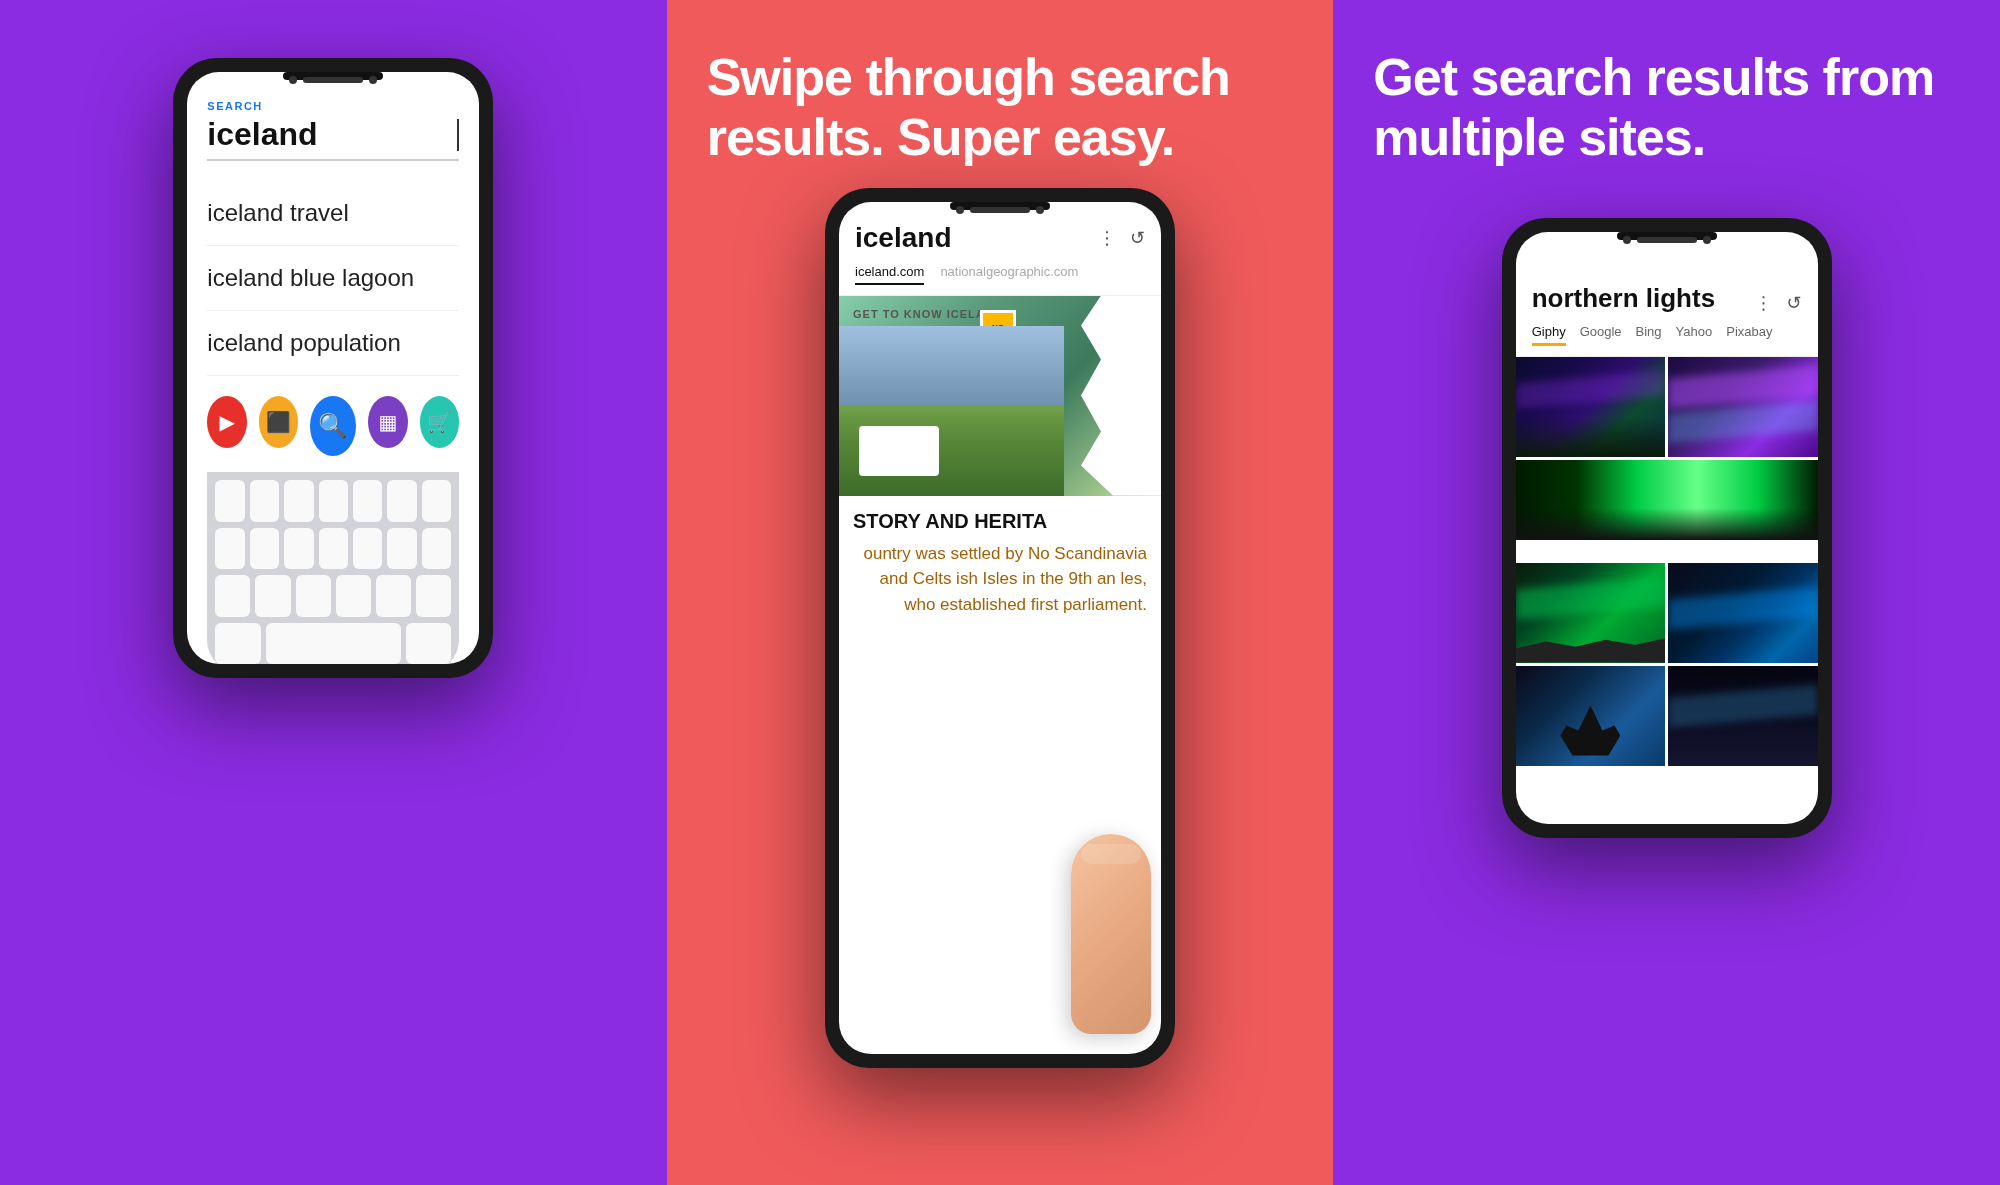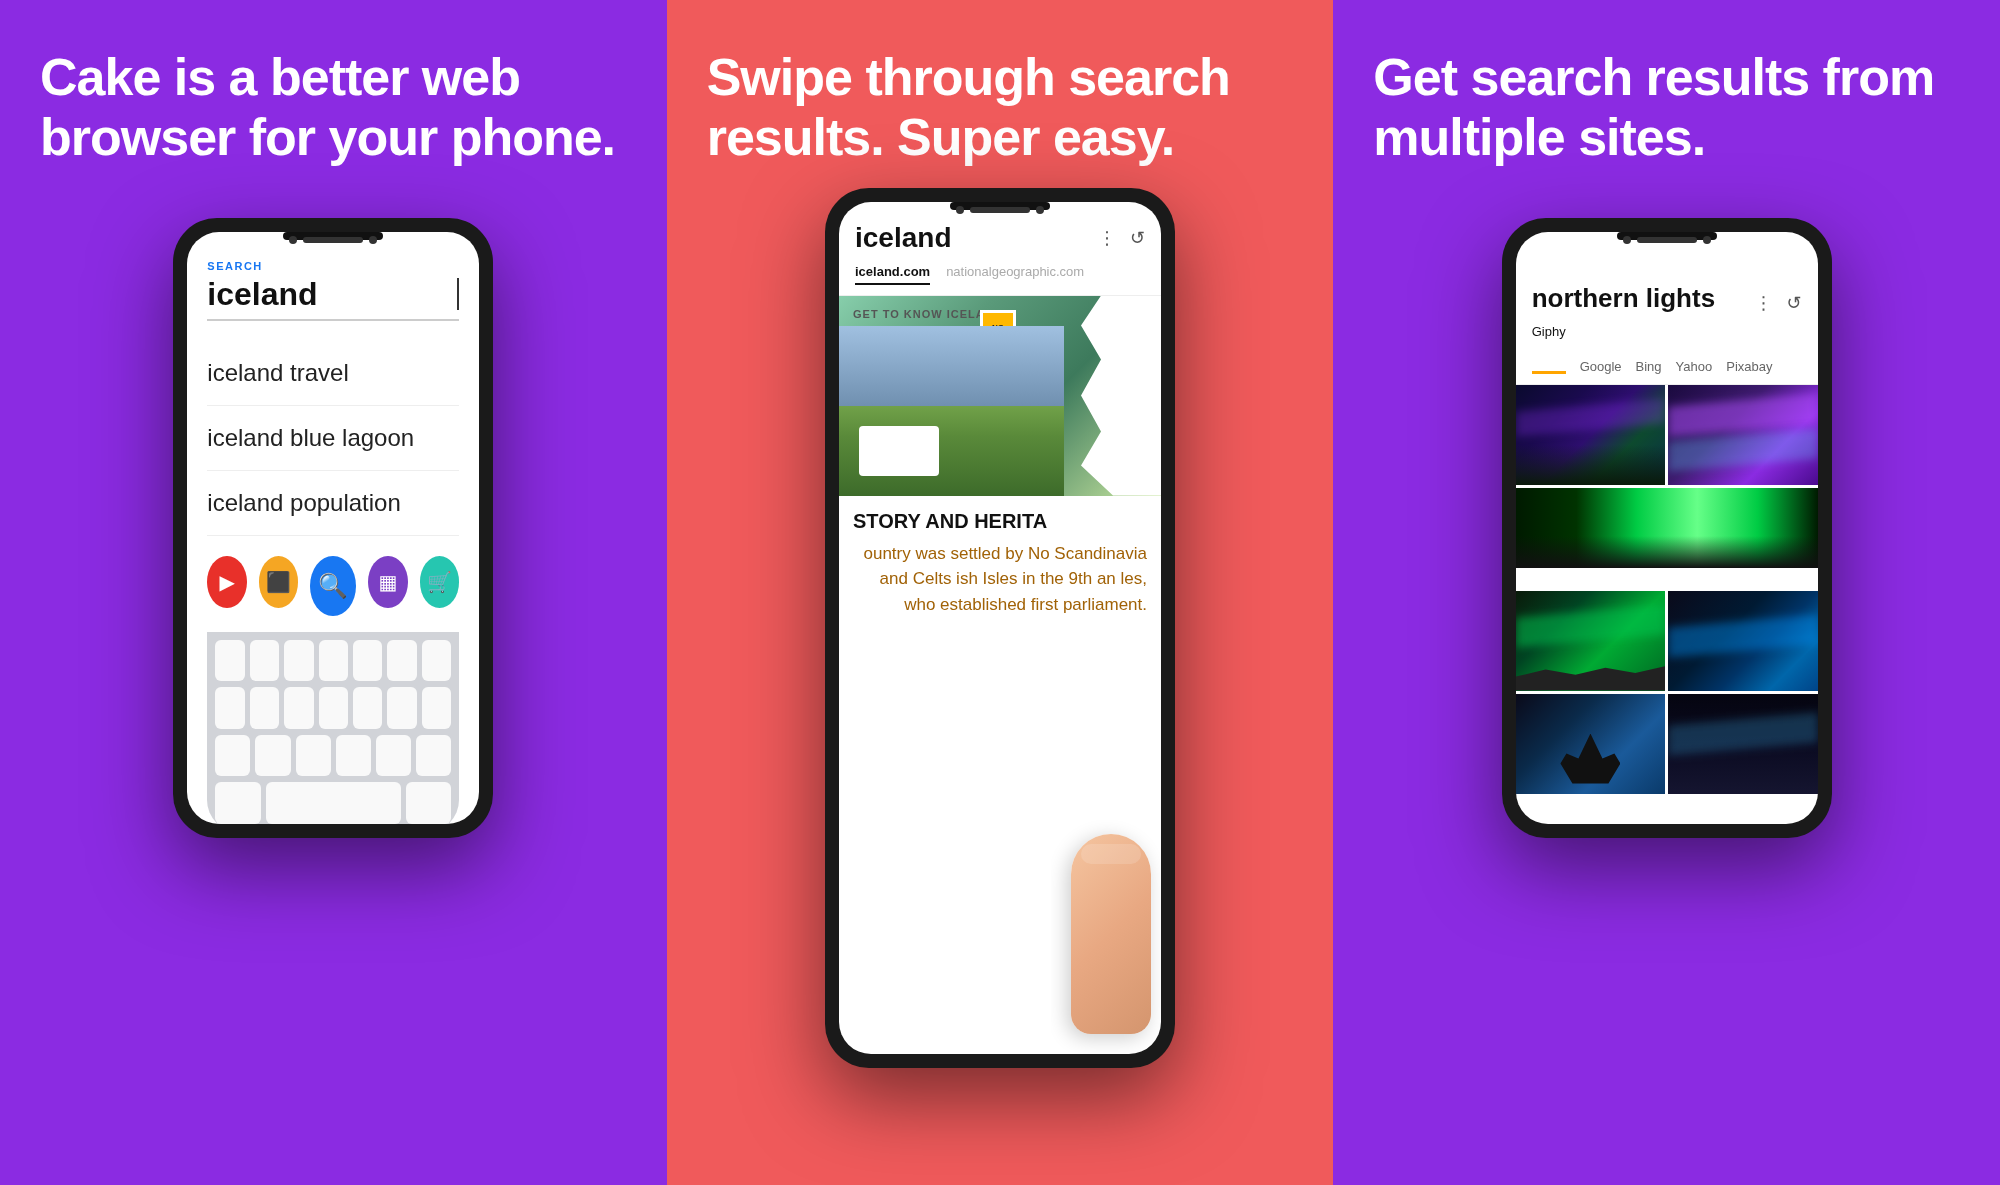--- a/index.html
+++ b/index.html
@@ -217,21 +217,21 @@
     }
 
     .tab-row {
       display: flex;
       gap: 16px;
       font-size: 13px;
     }
 
     .tab-active {
       color: #111;
-      font-weight: 700;
+      font-weight: 400;
       border-bottom: 2px solid #111;
       padding-bottom: 4px;
     }
 
     .tab-inactive {
       color: #aaa;
     }
 
     .browser-content {
       flex: 1;
@@ -356,21 +356,20 @@
     }
 
     .source-tab-active {
       color: #111;
       border-bottom: 3px solid #FFA500;
       padding-bottom: 4px;
     }
 
     .source-tab {
       color: #666;
-      margin-top: 35px;
     }
 
     .image-grid {
       display: grid;
       grid-template-columns: 1fr 1fr;
       grid-template-rows: repeat(4, 100px);
       gap: 3px;
       flex: 1;
     }
 
@@ -430,21 +429,20 @@
     }
 
     
     .dots-icon::before { content: '⋮'; }
     .refresh-icon::before { content: '↺'; }
   </style>
 </head>
 <body>
 
 <div class="panel panel-left">
-  <h1 class="panel-heading">Cake is a better web browser for your phone.</h1>
 
   <div class="phone">
     <div class="phone-cameras">
       <div class="cam-dot"></div>
       <div class="cam-dot speaker"></div>
       <div class="cam-dot"></div>
     </div>
     <div class="phone-screen">
       <div class="search-screen">
         <div class="search-label">SEARCH</div>

